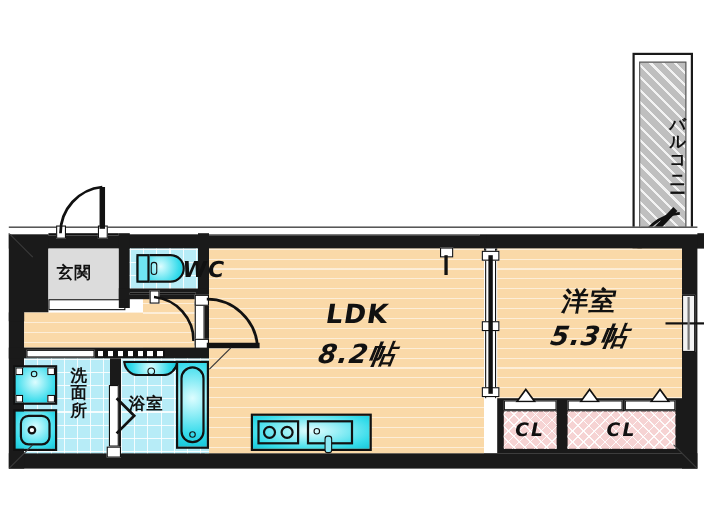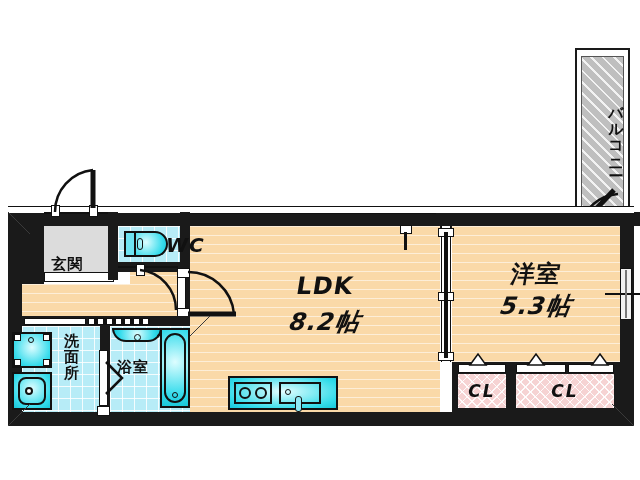--- a/index.html
+++ b/index.html
@@ -149,21 +149,21 @@
   <div class="abs fix-plain" style="left:228px;top:376px;width:110px;height:34px;background:
          radial-gradient(ellipse at 50% 45%, #e6feff 0%, #35dcea 75%, #18c8da 100%);"></div>
   <div class="abs" style="left:234px;top:382px;width:38px;height:22px;border:2px solid #111;background:transparent;"></div>
   <div class="abs round" style="left:239px;top:387px;width:12px;height:12px;border:2px solid #111;"></div>
   <div class="abs round" style="left:255px;top:387px;width:12px;height:12px;border:2px solid #111;"></div>
   <div class="abs" style="left:279px;top:382px;width:42px;height:22px;border:2px solid #111;background:transparent;"></div>
   <div class="abs round" style="left:285px;top:389px;width:6px;height:6px;border:1.5px solid #111;"></div>
   <div class="abs" style="left:295px;top:396px;width:7px;height:16px;background:#8fe8f4;border:1.5px solid #111;border-radius:3px;"></div>
 
   <div class="abs floor-genkan" style="left:44px;top:226px;width:64px;height:52px;"></div>
-  <div class="lbl lbl-sm" style="left:44px;top:255px;width:47px;">玄関</div>
+  <div class="lbl lbl-sm" style="left:44px;top:239px;width:47px;">玄関</div>
 
   <div class="abs doorleaf" style="left:44px;top:212px;width:64px;height:0px;"></div>
   <div class="abs jamb" style="left:51px;top:205px;width:9px;height:12px;"></div>
   <div class="abs jamb" style="left:89px;top:205px;width:9px;height:12px;"></div>
   <svg class="abs" style="left:44px;top:168px;width:72px;height:48px;overflow:visible;">
     <path d="M49,2 L49,40" stroke="#111" stroke-width="5" fill="none"></path>
     <path d="M11,44 A42,42 0 0 1 49,2" stroke="#111" stroke-width="2.5" fill="none"></path>
   </svg>
 
   <div class="abs doorleaf" style="left:44px;top:272px;width:70px;height:10px;"></div>

